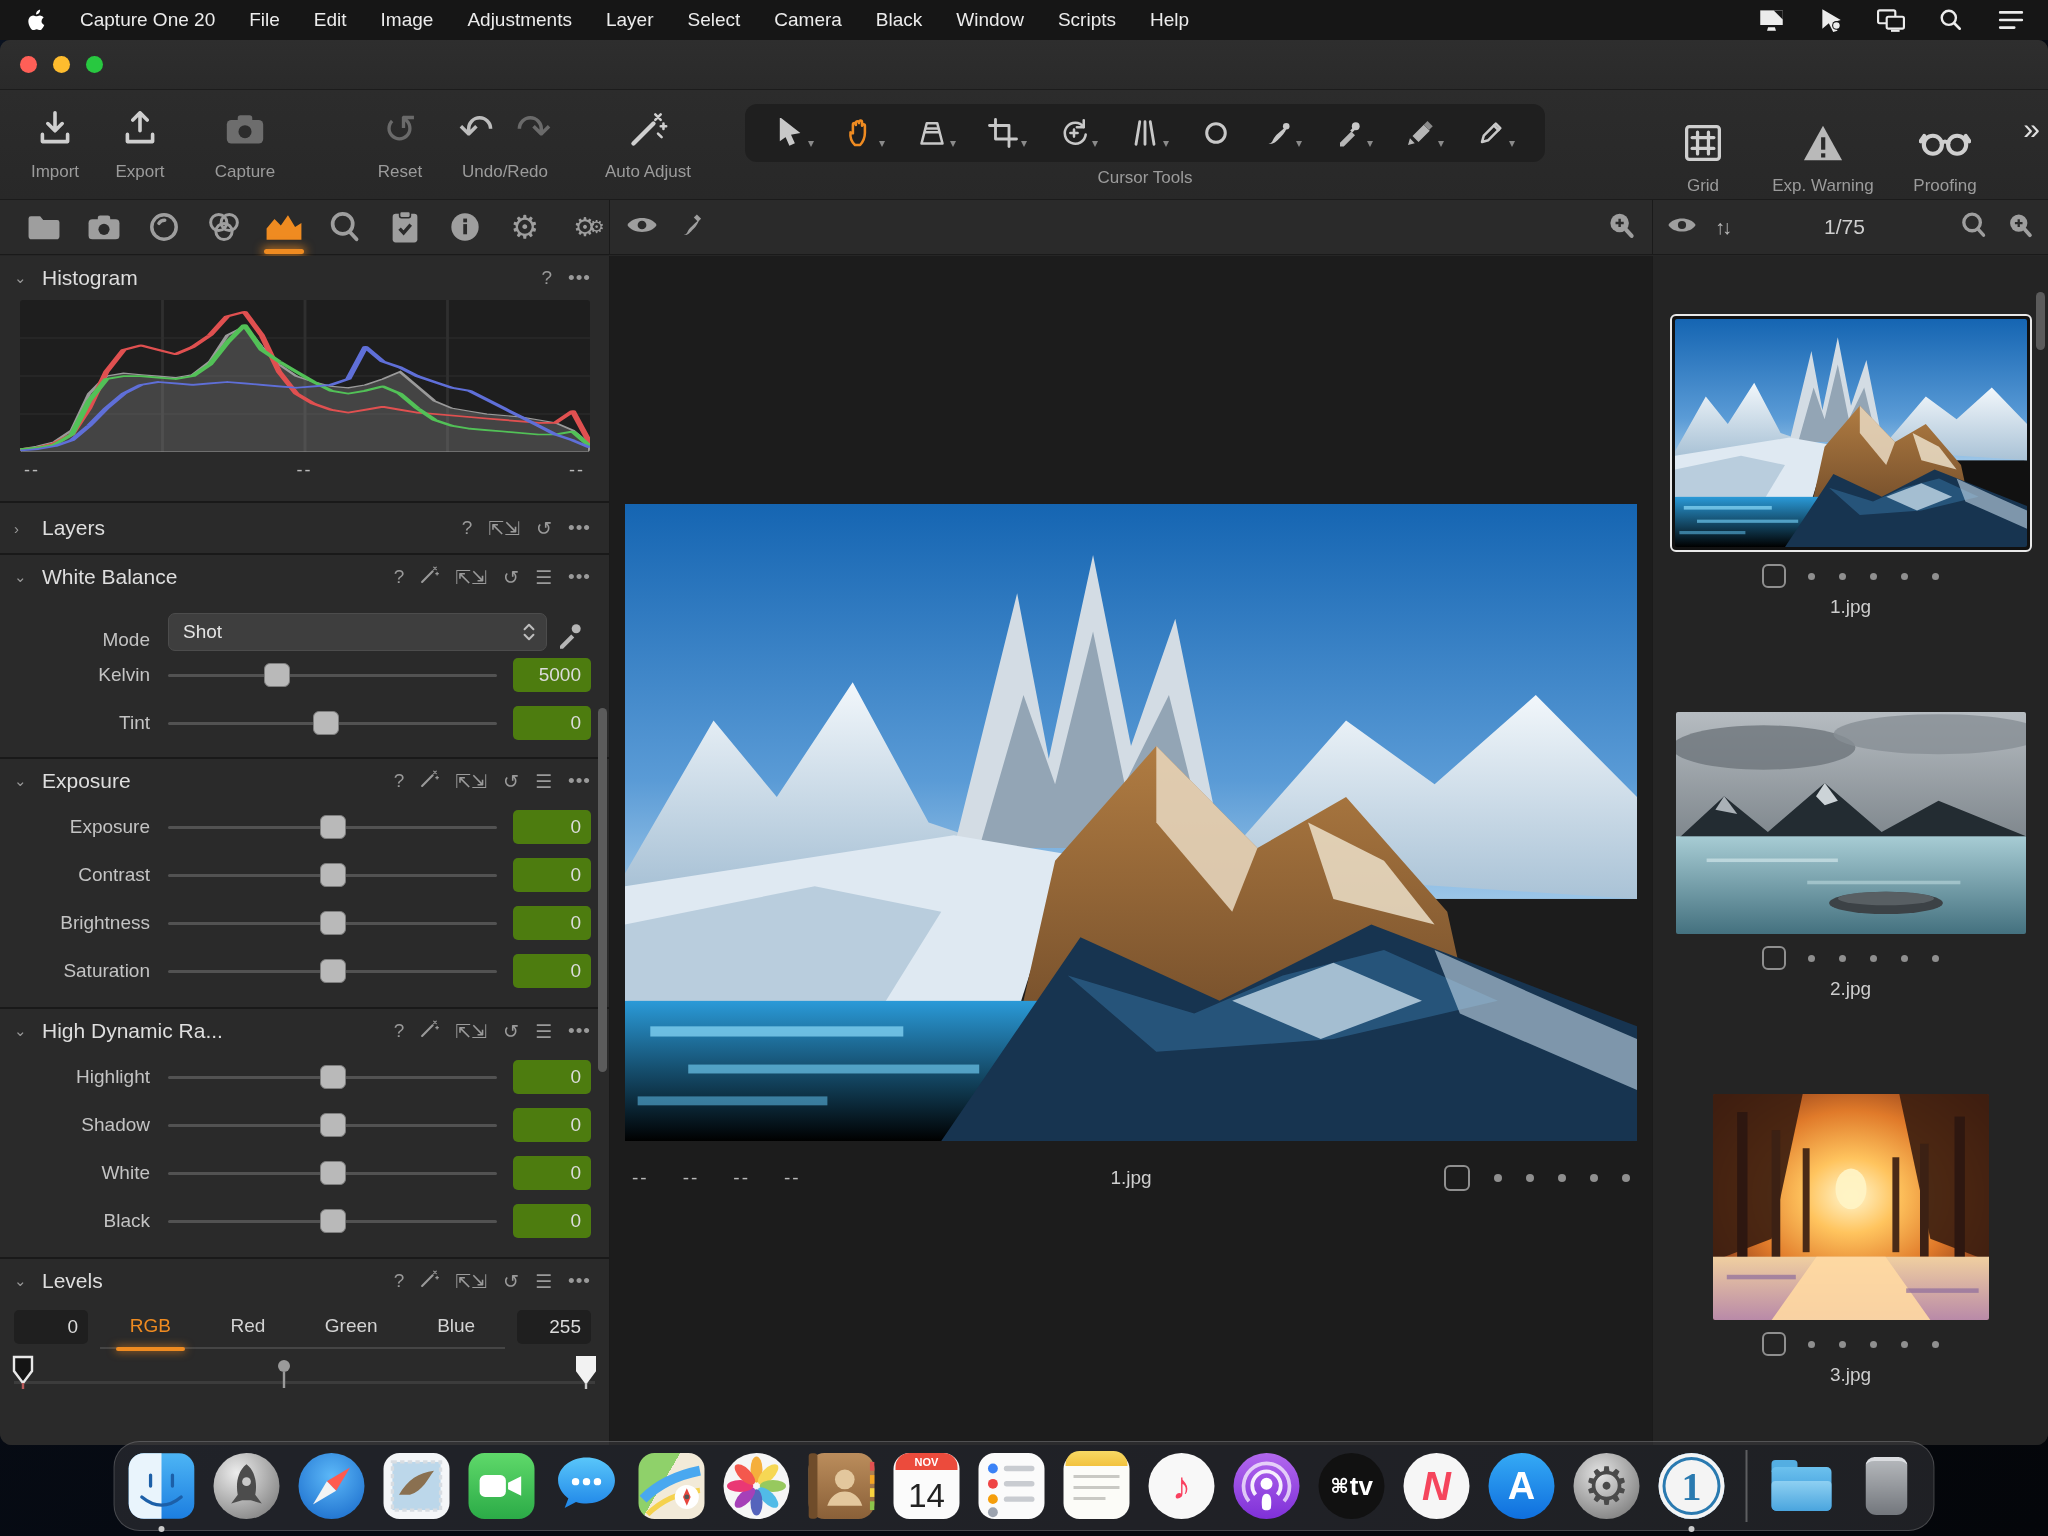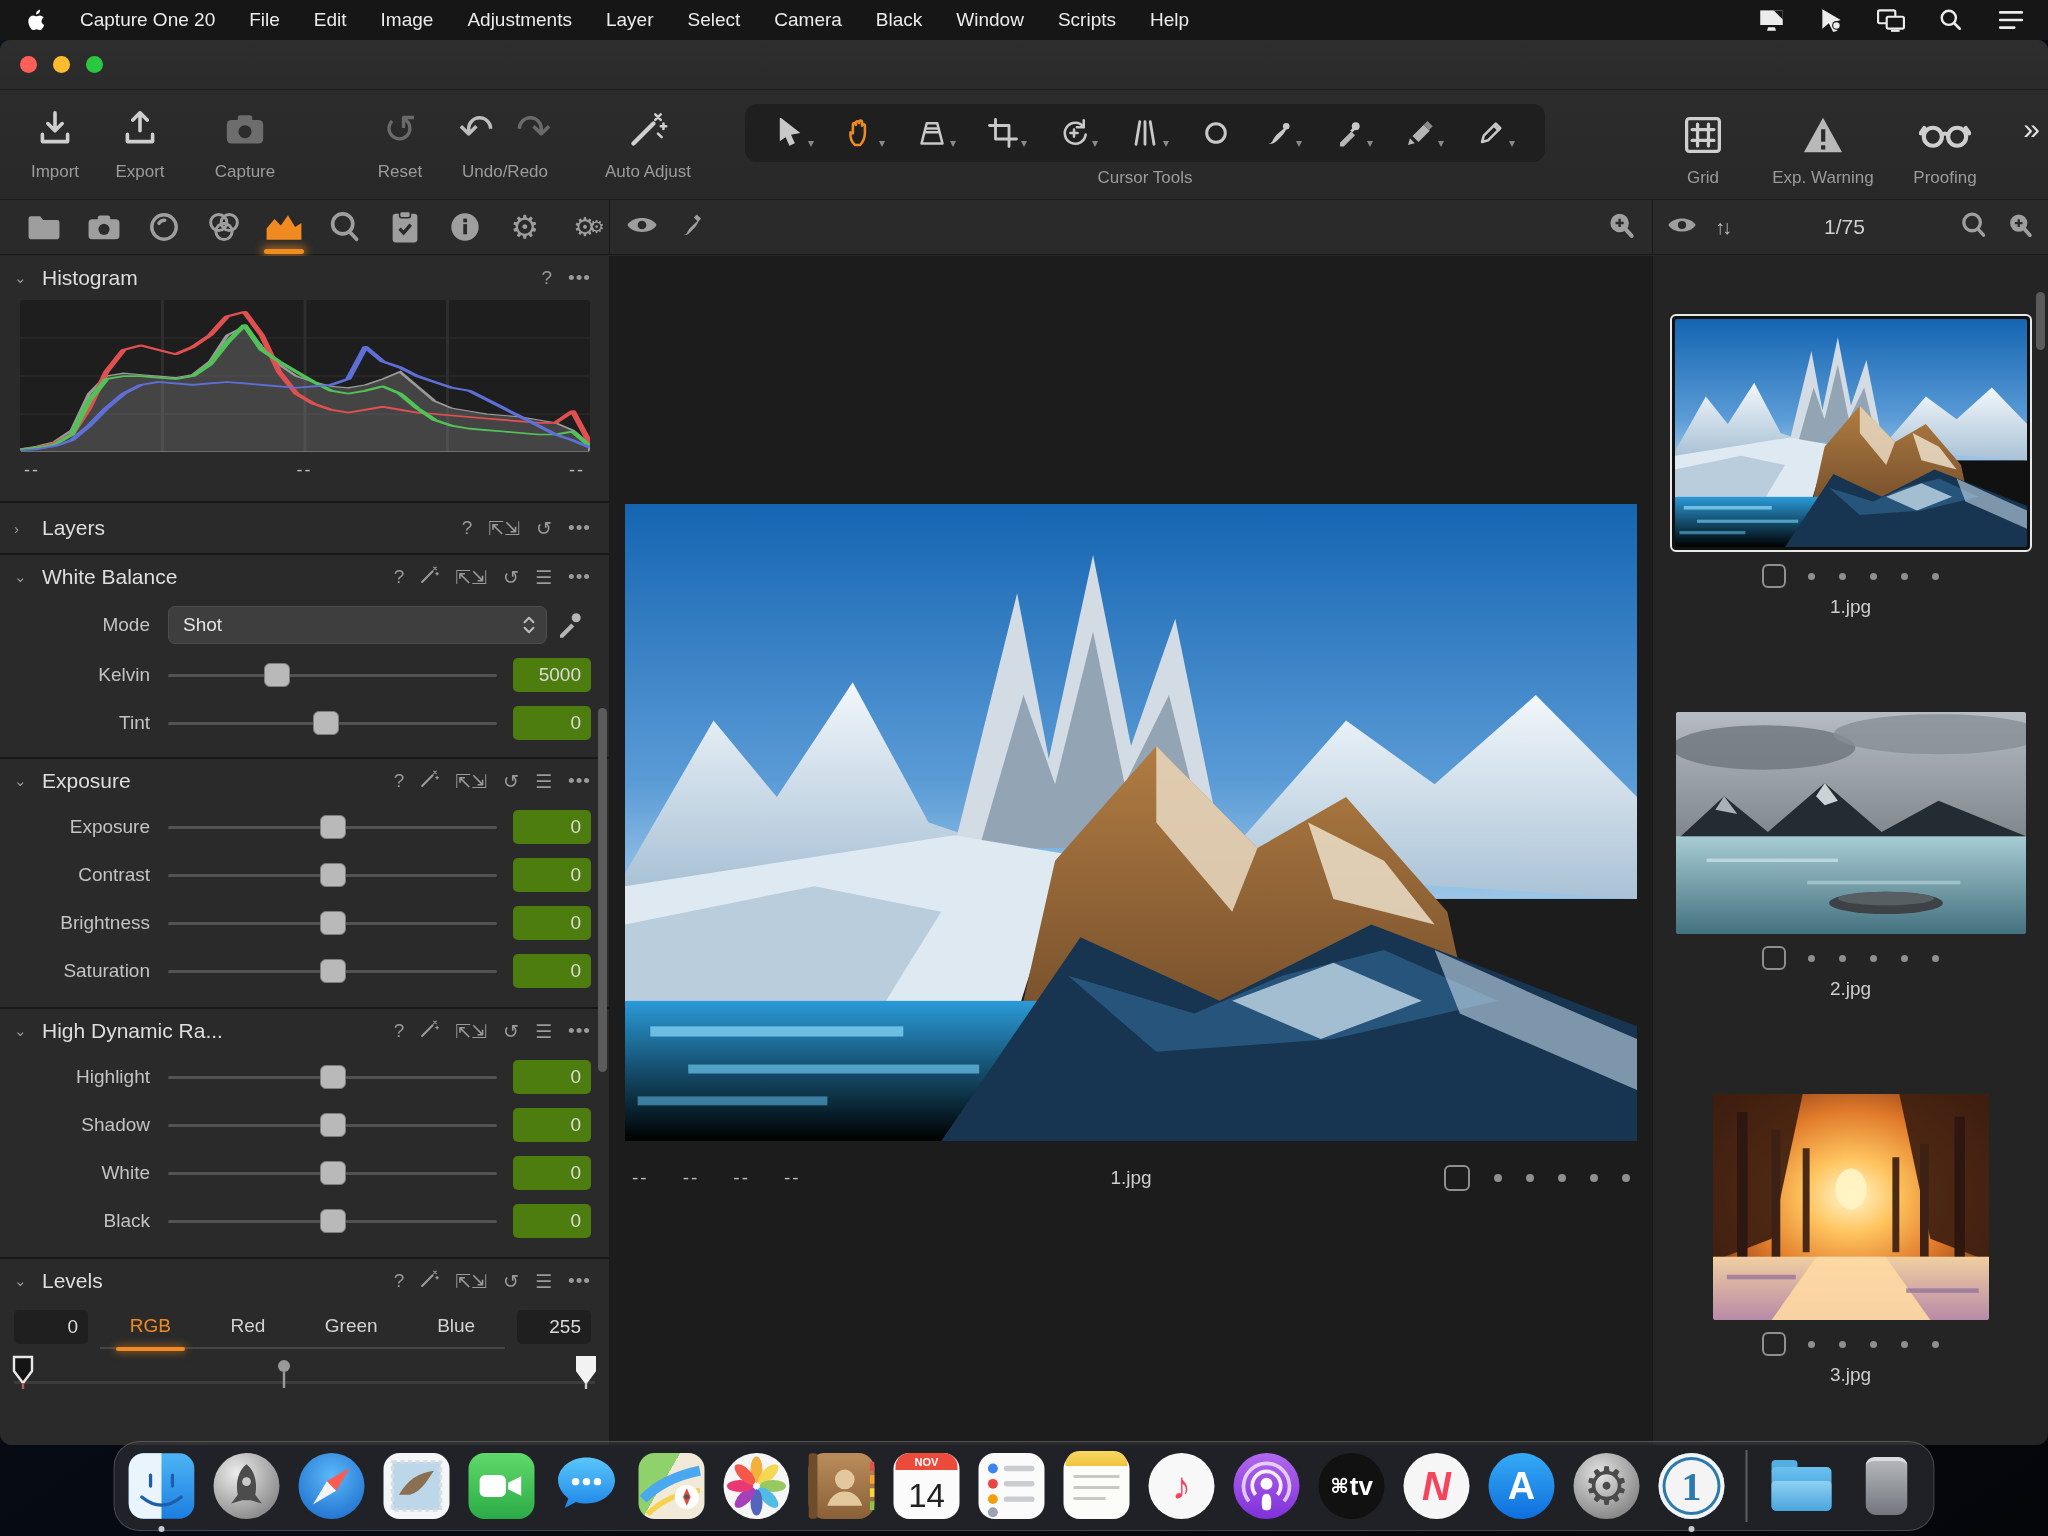--- a/index.html
+++ b/index.html
@@ -35,21 +35,21 @@
   #toolbar { height:110px; background:linear-gradient(#2c2c2c,#282828); position:relative;
              border-bottom:1px solid #1b1b1b; color:#9b9b9b; }
   .tb-item { position:absolute; top:10px; width:110px; text-align:center; }
   .tb-item .ic { height:58px; display:flex; align-items:center; justify-content:center; }
   .tb-item .lb { font-size:17px; margin-top:4px; white-space:nowrap; }
   .tools-group { position:absolute; left:745px; top:14px; width:800px; height:58px; background:#1f1f1f;
                  border-radius:12px; display:flex; align-items:center; justify-content:space-around; padding:0 14px; }
   .ctool { display:flex; align-items:flex-end; gap:3px; cursor:default; }
   .ctool .caret { color:#8a8a8a; font-size:12px; line-height:10px; }
   .tb-label-cursor { position:absolute; left:745px; width:800px; top:78px; text-align:center; font-size:17px; color:#9b9b9b; }
-  .tb-right { position:absolute; top:16px; text-align:center; }
+  .tb-right { position:absolute; top:24px; text-align:center; }
   .tb-overflow { position:absolute; right:8px; top:22px; color:#e0e0e0; font-size:30px; }
 
   
   #striprow { height:55px; display:flex; background:#2a2a2a; border-bottom:1px solid #1a1a1a; }
   #tooltabs { width:610px; border-right:1px solid #1a1a1a; display:flex; align-items:center; padding-left:20px; gap:12px; }
   .ttab { width:52px; height:54px; display:flex; align-items:center; justify-content:center; position:relative; }
   .ttab.active::after { content:""; position:absolute; bottom:0; left:4px; right:4px; height:5px; border-radius:3px;
                         background:#ef8b21; box-shadow:0 0 10px 2px rgba(239,139,33,.7); }
   #viewerstrip { flex:1; display:flex; align-items:center; padding:0 16px; gap:20px; }
   #viewerstrip .vs-spacer { flex:1; }
@@ -83,21 +83,21 @@
   .srow { display:flex; align-items:center; height:48px; padding:0 18px 0 0; }
   .slabel { width:168px; text-align:right; color:#c3c3c3; font-size:19px; padding-right:18px; white-space:nowrap; }
   .strack { flex:1; position:relative; height:24px; cursor:pointer; }
   .strack::before { content:""; position:absolute; left:0; right:0; top:11px; height:3px; background:#525252; border-radius:2px; }
   .shandle { position:absolute; top:0; width:26px; height:24px; margin-left:-13px; background:#b9b9b9;
              border:1px solid #7e7e7e; border-radius:6px; }
   .svalue { width:78px; height:34px; background:#4d7c0f; border-radius:5px; color:#dcdcdc; font-size:19px;
             line-height:34px; text-align:right; padding-right:10px; margin-left:16px; }
 
   
-  .mrow { display:flex; align-items:center; height:52px; padding-right:18px; }
+  .mrow { display:flex; align-items:flex-end; height:52px; padding-right:18px; }
   .dropdown { flex:1; height:38px; background:#3e3e3e; border:1px solid #4c4c4c; border-radius:7px; display:flex;
               align-items:center; padding:0 10px 0 14px; color:#e4e4e4; font-size:19px; }
   .dropdown .dd-sp { flex:1; }
   .pickbtn { width:44px; display:flex; justify-content:center; }
 
   
   .lv-row { display:flex; align-items:center; padding:2px 18px 0 14px; gap:6px; }
   .lv-box { width:74px; height:34px; background:#1f1f1f; border-radius:5px; color:#dcdcdc; font-size:19px;
             line-height:34px; text-align:right; padding-right:10px; }
   .lv-tabs { flex:1; display:flex; justify-content:space-around; align-items:center; position:relative; height:44px;

